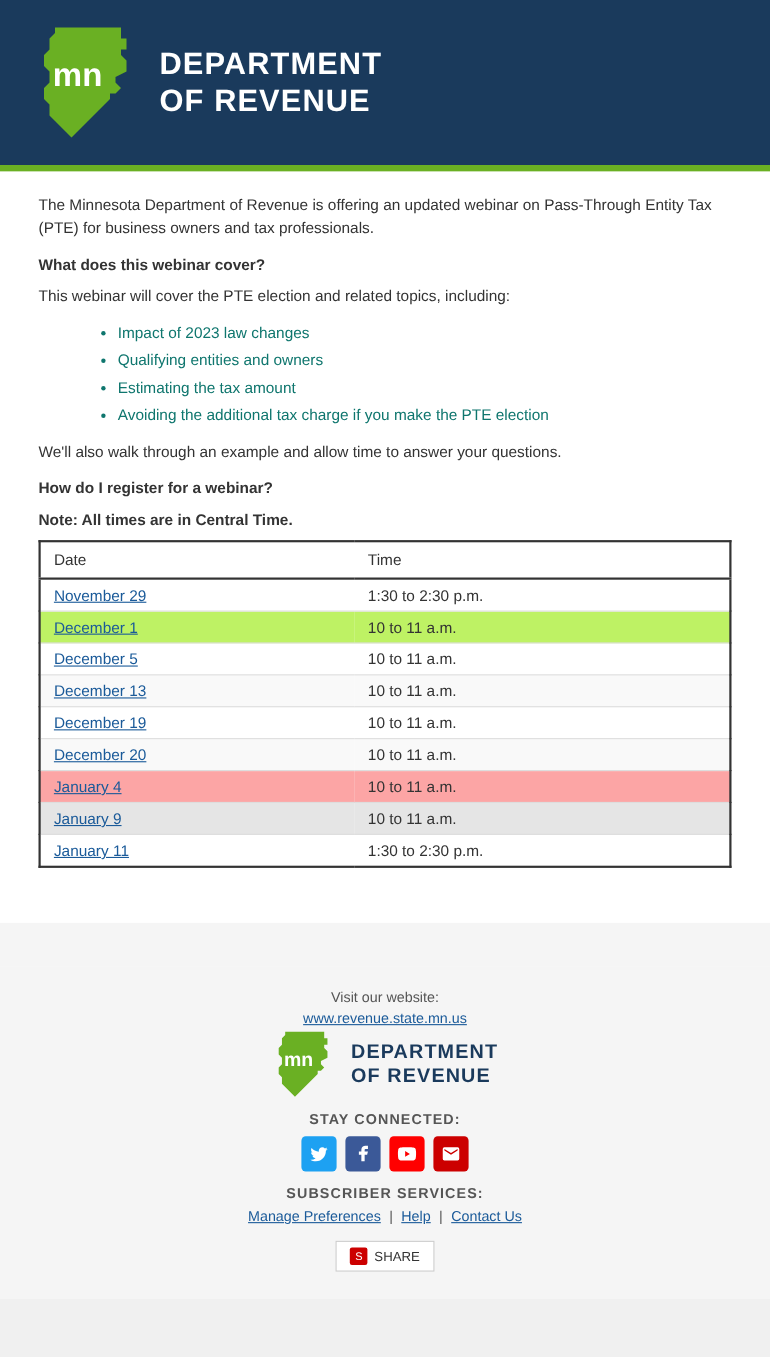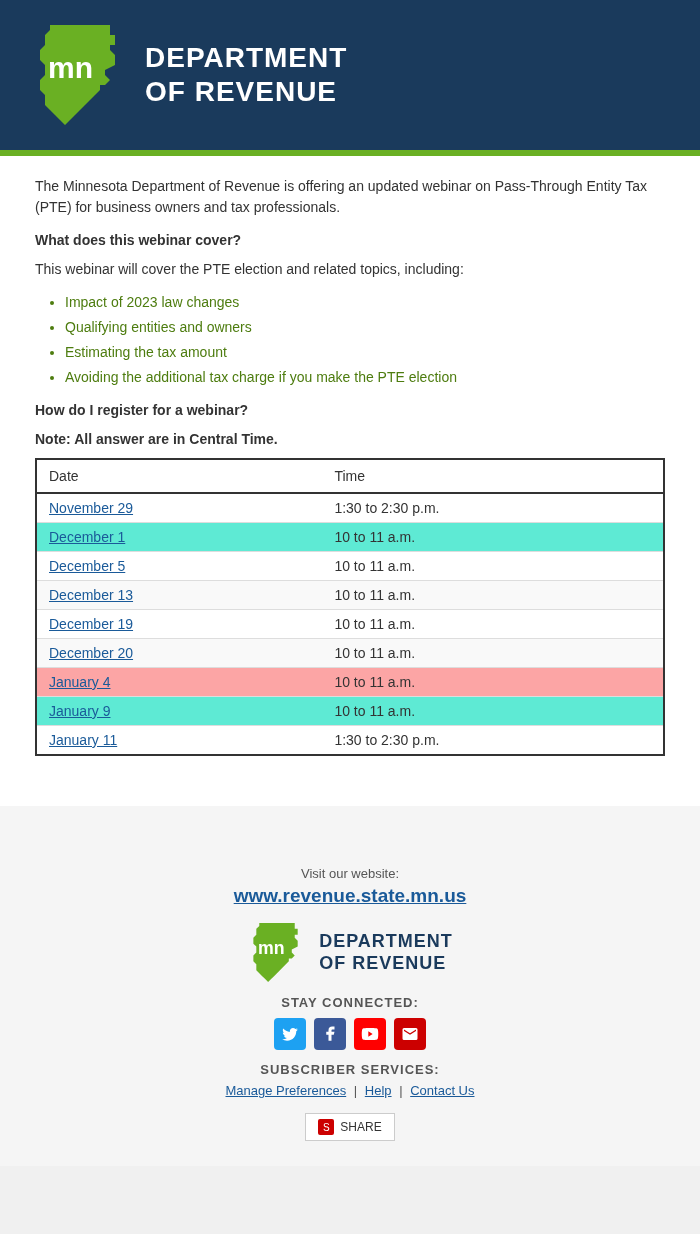--- a/index.html
+++ b/index.html
@@ -54,21 +54,22 @@
       font-weight: bold;
       margin-top: 8px;
       margin-bottom: 8px;
     }
     .content ul {
       margin: 8px 0 12px 30px;
     }
     .content ul li {
       margin-bottom: 4px;
       line-height: 1.5;
-      color: #4d7c0f;
+      color: #0f766e;
+      margin-left: 42px;
     }
     a {
       color: #1a5a99;
       text-decoration: underline;
     }
     .note-bold {
       font-weight: bold;
       margin-top: 10px;
       margin-bottom: 12px;
     }
@@ -109,26 +110,25 @@
       background: #f5f5f5;
       padding: 20px 0 10px;
       text-align: center;
     }
     .footer-main .visit-text {
       font-size: 13px;
       color: #555;
       margin-bottom: 4px;
     }
     .footer-main .website-link {
-      font-size: 19px;
+      font-size: 13px;
       color: #1a5a99;
       text-decoration: underline;
       display: block;
-      margin-bottom: 13px;
-      font-weight: bold;
+      margin-bottom: 2px;
     }
     .footer-logo {
       display: flex;
       align-items: center;
       justify-content: center;
       gap: 12px;
       margin-bottom: 10px;
     }
     .footer-dept-text {
       color: #1a3a5c;
@@ -243,39 +243,40 @@
 
     <p>This webinar will cover the PTE election and related topics, including:</p>
 
     <ul>
       <li>Impact of 2023 law changes</li>
       <li>Qualifying entities and owners</li>
       <li>Estimating the tax amount</li>
       <li>Avoiding the additional tax charge if you make the PTE election</li>
     </ul>
 
+    <p>We'll also walk through an example and allow time to answer your questions.</p>
 
     <p class="bold-heading">How do I register for a webinar?</p>
 
 
-    <p class="bold-heading note-bold">Note: All answer are in Central Time.</p>
+    <p class="bold-heading note-bold">Note: All times are in Central Time.</p>
 
     <table class="schedule-table">
       <thead>
         <tr>
           <th>Date</th>
           <th>Time</th>
         </tr>
       </thead>
       <tbody id="schedule-tbody">
       <tr style="background-color: rgb(255, 255, 255);">
             <td><a href="#">November 29</a></td>
             <td>1:30 to 2:30 p.m.</td>
           </tr>
-          <tr style="background-color: #5eead4;">
+          <tr style="background-color: #bef264;">
             <td><a href="#">December 1</a></td>
             <td>10 to 11 a.m.</td>
           </tr>
           <tr style="background-color: rgb(255, 255, 255);">
             <td><a href="#">December 5</a></td>
             <td>10 to 11 a.m.</td>
           </tr>
           <tr style="background-color: rgb(249, 249, 249);">
             <td><a href="#">December 13</a></td>
             <td>10 to 11 a.m.</td>
@@ -285,21 +286,21 @@
             <td>10 to 11 a.m.</td>
           </tr>
           <tr style="background-color: rgb(249, 249, 249);">
             <td><a href="#">December 20</a></td>
             <td>10 to 11 a.m.</td>
           </tr>
           <tr style="background-color: #fca5a5;">
             <td><a href="#">January 4</a></td>
             <td>10 to 11 a.m.</td>
           </tr>
-          <tr style="background-color: #5eead4;">
+          <tr style="background-color: #e5e5e5;">
             <td><a href="#">January 9</a></td>
             <td>10 to 11 a.m.</td>
           </tr>
           <tr style="background-color: rgb(255, 255, 255);">
             <td><a href="#">January 11</a></td>
             <td>1:30 to 2:30 p.m.</td>
           </tr>
         </tbody>
     </table>
 

